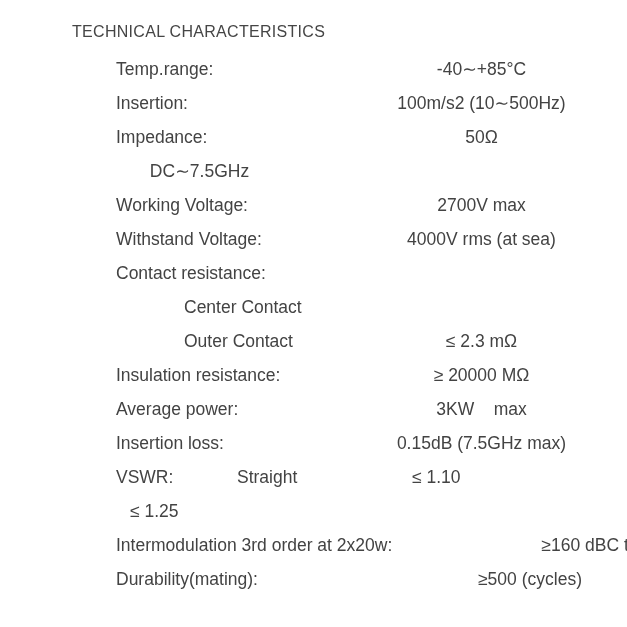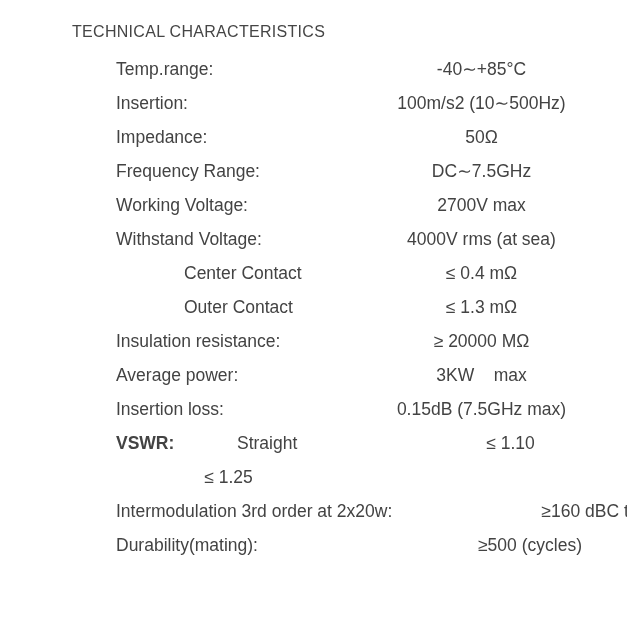--- a/index.html
+++ b/index.html
@@ -43,29 +43,28 @@
     white-space: nowrap;
     overflow: visible;
     margin-left: 44px;
   }
   .row.indent .label {
     padding-left: 68px;
   }
   .vswr-main {
     display: inline-block;
     width: 121px;
-    font-weight: bold;
   }
   .value {
     flex: 0 0 255px;
     text-align: center;
     white-space: pre;
   }
   .row.v-left-vswr .value {
-    text-align: center;
+    text-align: left;
     padding-left: 58px;
   }
   .row.v-left-im .value {
     text-align: right;
     padding-left: 90px;
   }
   .row.v-left-dur .value {
     text-align: center;
     padding-left: 97px;
   }
@@ -88,43 +87,45 @@
       <span class="label">Insertion:</span>
       <span class="value">100m/s2 (10∼500Hz)</span>
     </div>
 
     <div class="row">
       <span class="label">Impedance:</span>
       <span class="value">50Ω</span>
     </div>
 
     <div class="row">
-      <span class="label">Frequency Range:</span>
       <span class="value">DC∼7.5GHz</span>
     </div>
 
     <div class="row">
       <span class="label">Working Voltage:</span>
       <span class="value">2700V max</span>
     </div>
 
     <div class="row">
       <span class="label">Withstand Voltage:</span>
       <span class="value">4000V rms (at sea)</span>
     </div>
 
+    <div class="row">
+      <span class="label">Contact resistance:</span>
+      <span class="value"></span>
+    </div>
 
     <div class="row indent">
       <span class="label">Center Contact</span>
-      <span class="value">≤ 0.4 mΩ</span>
     </div>
 
     <div class="row indent">
       <span class="label">Outer Contact</span>
-      <span class="value">≤ 1.3 mΩ</span>
+      <span class="value">≤ 2.3 mΩ</span>
     </div>
 
     <div class="row">
       <span class="label">Insulation resistance:</span>
       <span class="value">≥ 20000 MΩ</span>
     </div>
 
     <div class="row">
       <span class="label">Average power:</span>
       <span class="value">3KW    max</span>

